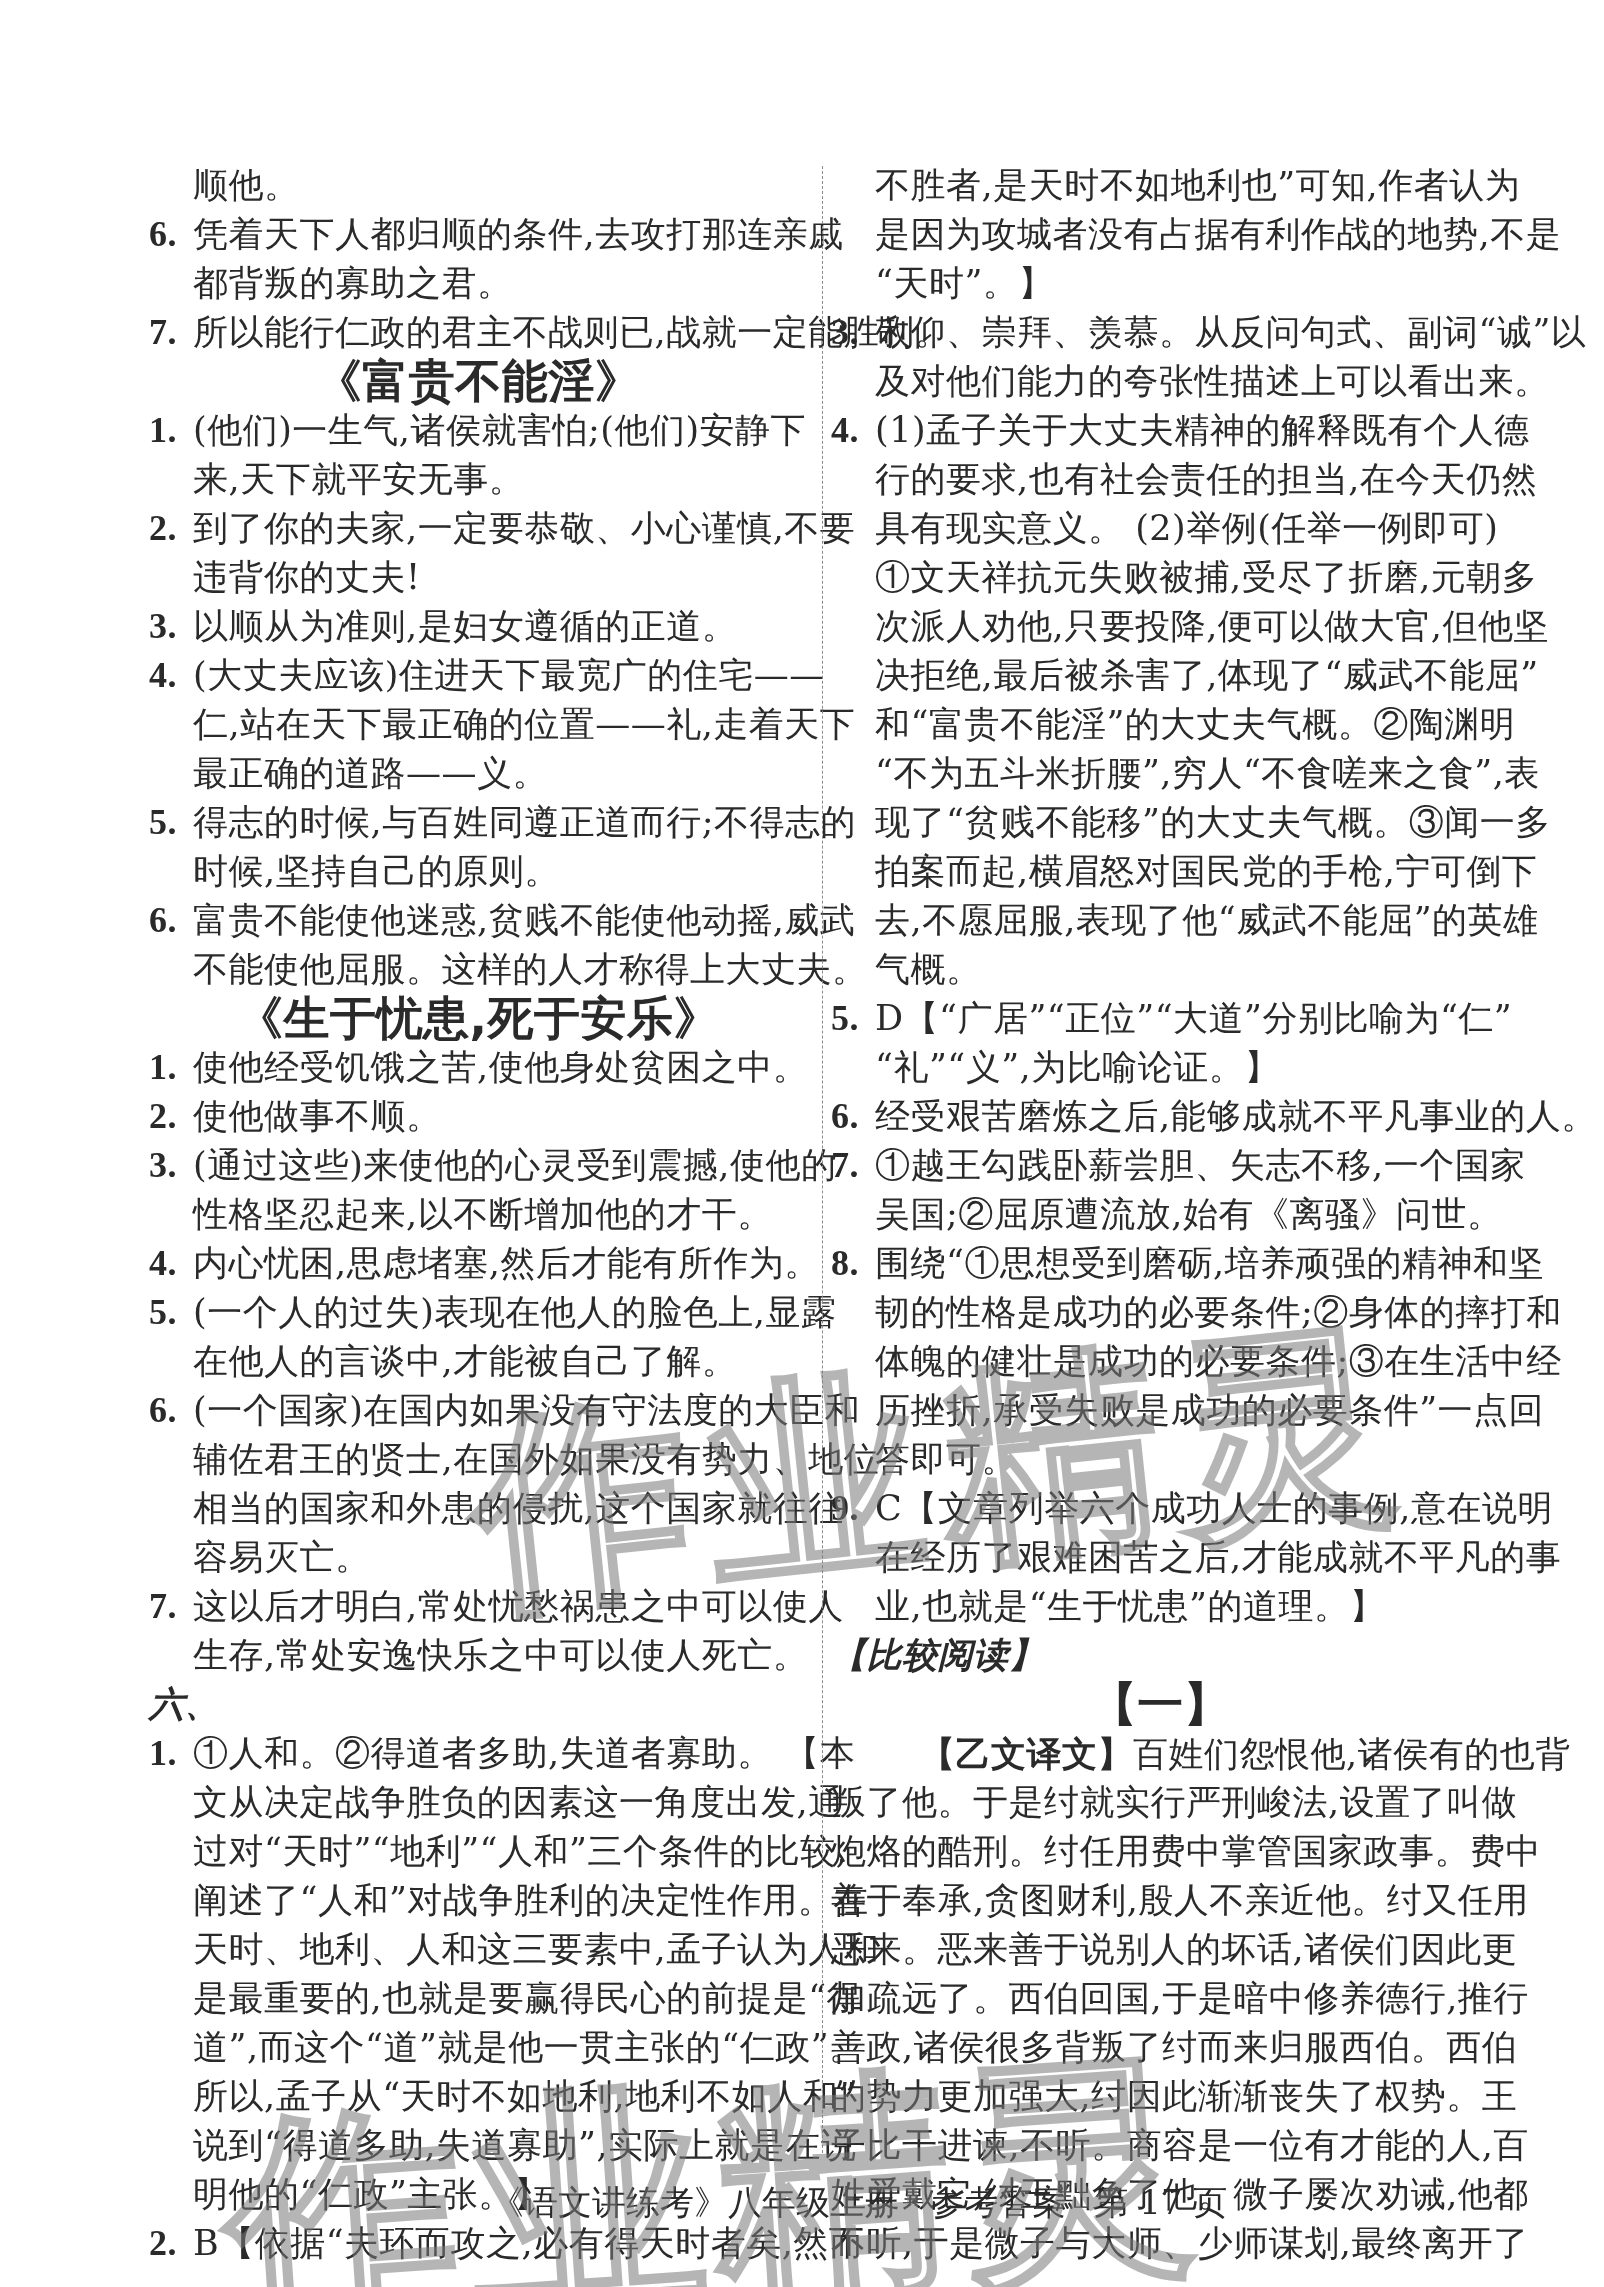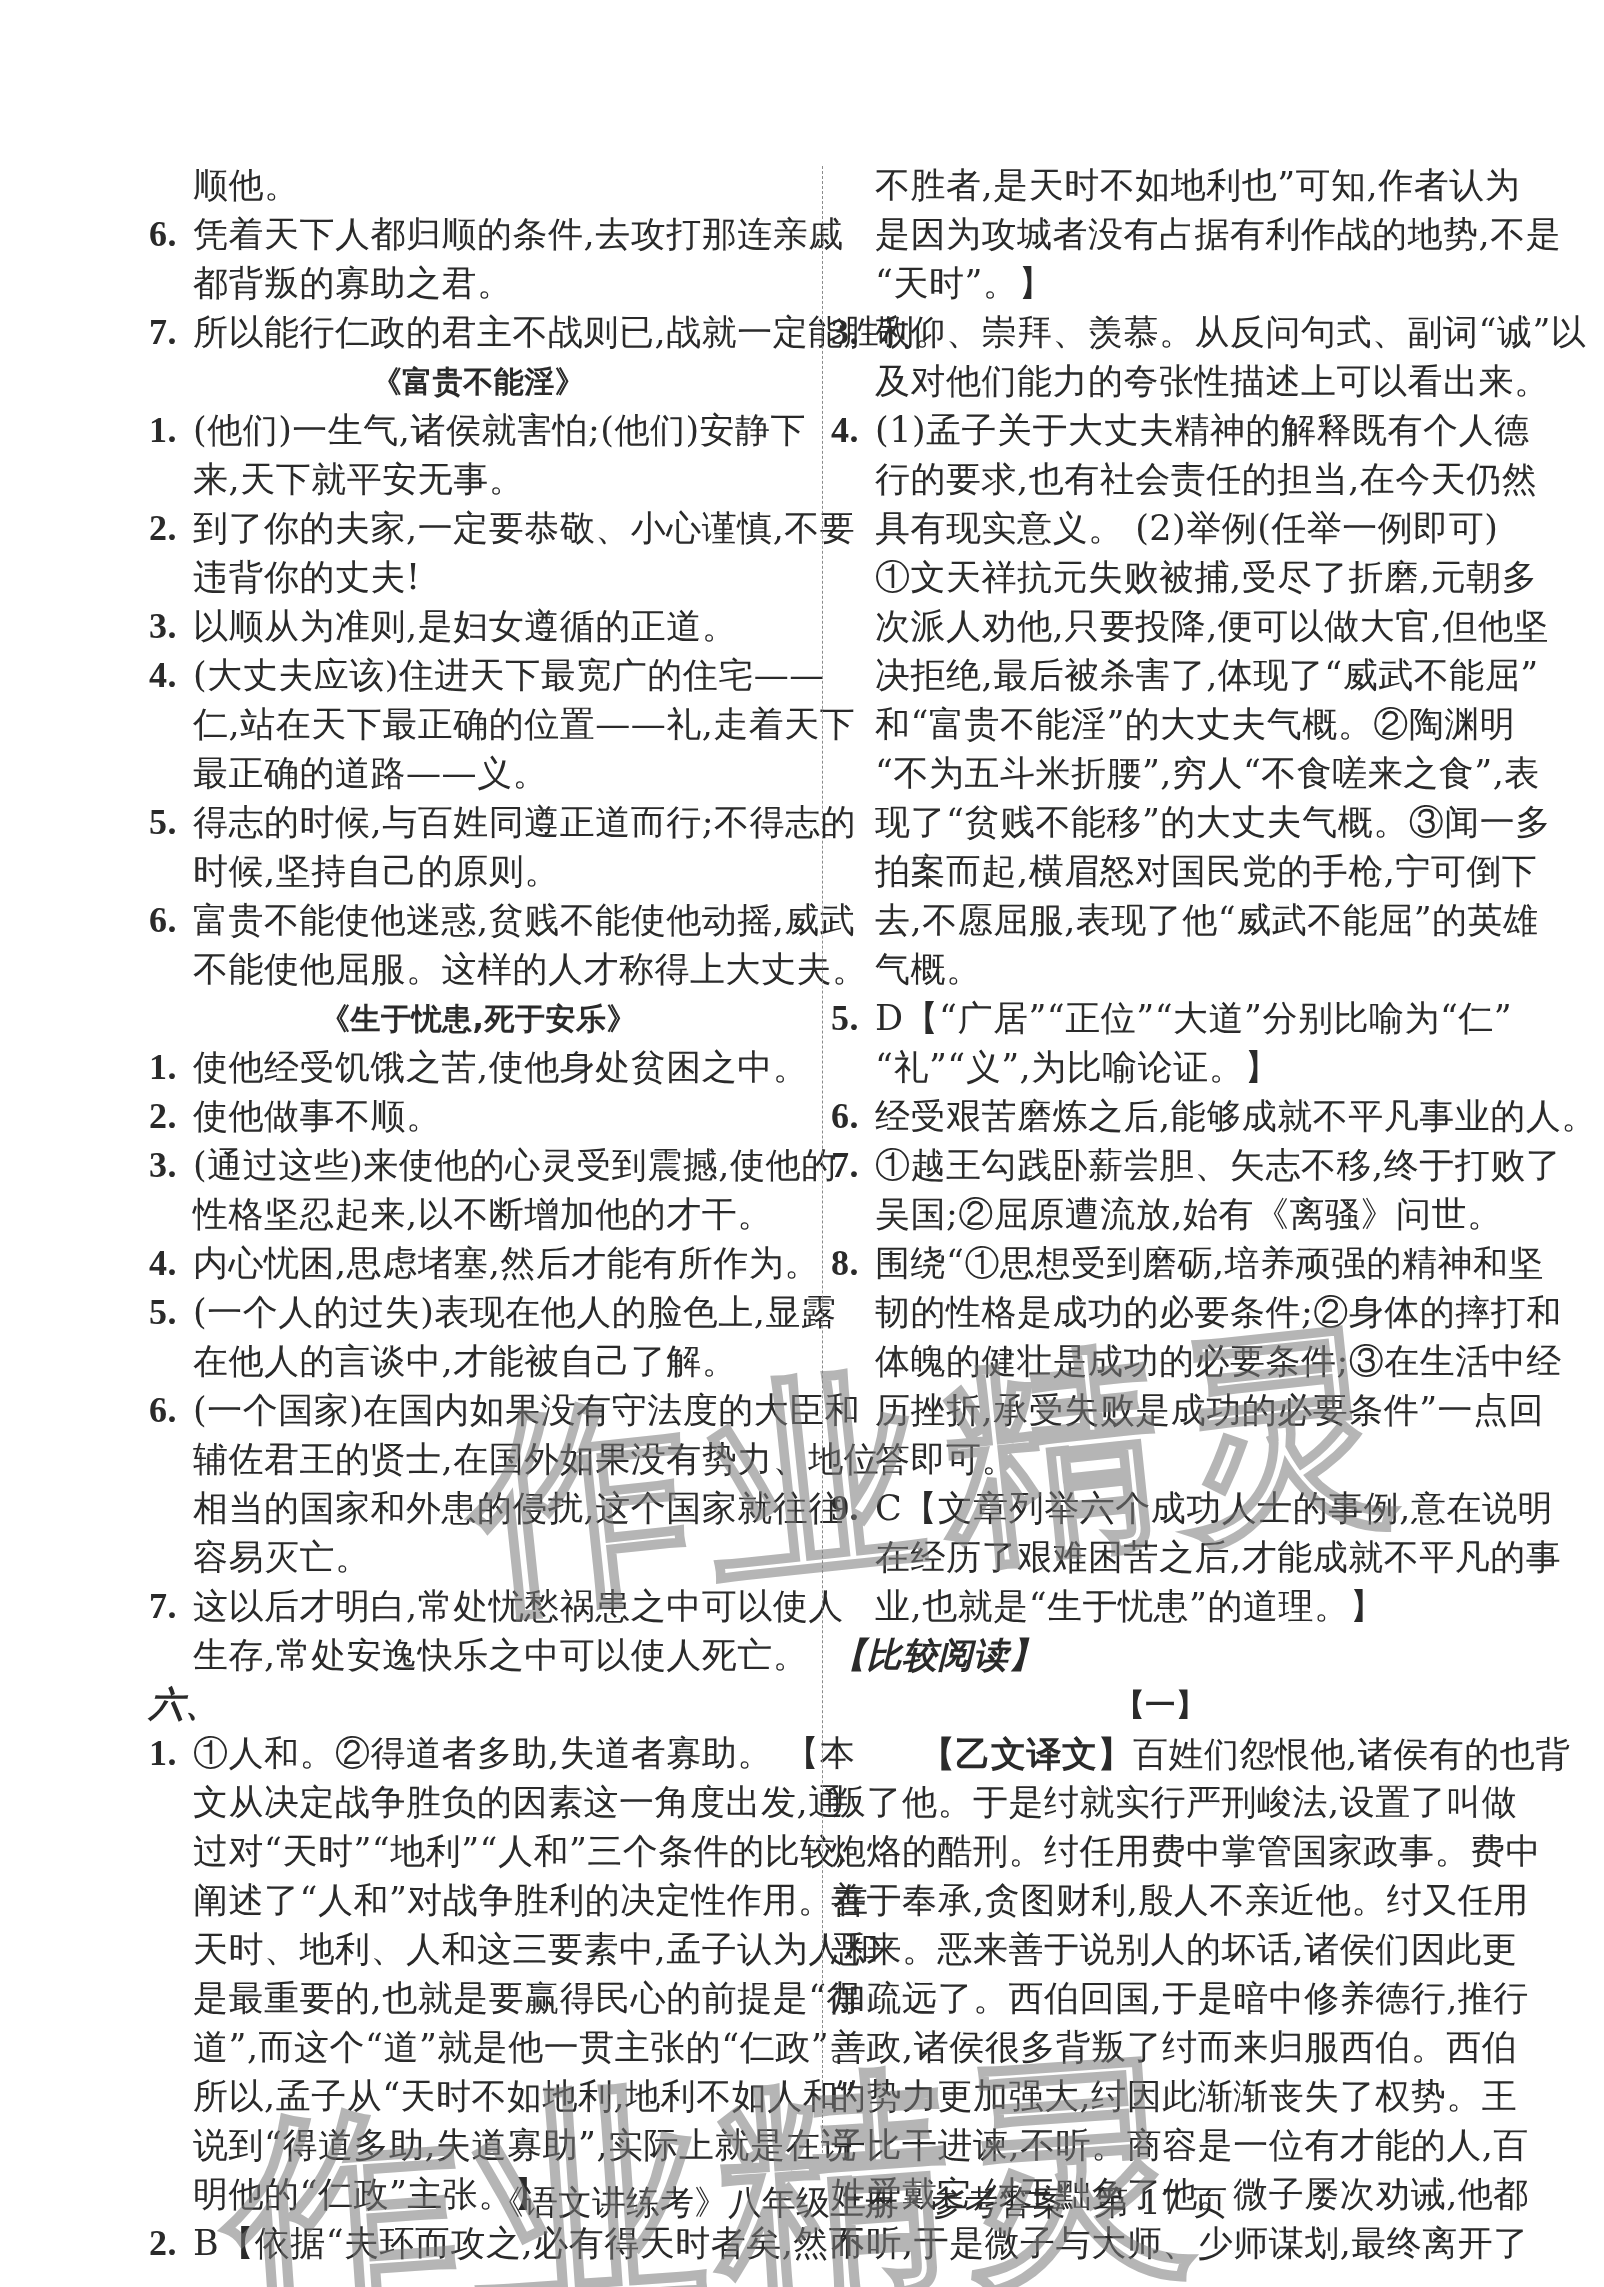--- a/index.html
+++ b/index.html
@@ -15,21 +15,21 @@
   .line {
     position: relative; height: 49px; line-height: 49px;
     font-size: 35px; white-space: nowrap; letter-spacing: 0.5px;
   }
   .item { padding-left: 44px; }
   .num {
     position: absolute; left: 0; top: 0; font-weight: bold;
     font-family: "Liberation Serif", "DejaVu Serif", serif; font-size: 36px;
   }
   .cont { padding-left: 44px; }
-  .heading { text-align: center; font-weight: bold; font-family: "DejaVu Sans", sans-serif; font-size: 30px; }
+  .heading { text-align: center; font-weight: bold; font-family: "DejaVu Sans", sans-serif; font-size: 46px; }
   .section { font-weight: bold; font-family: "DejaVu Sans", sans-serif; font-style: italic; }
   .explain { font-family: "DejaVu Serif", serif; }
   .tag { font-weight: bold; font-family: Liberation Sans, sans-serif; }
   .indent2 { padding-left: 89px; }
   .divider {
     position: absolute; left: 822px; top: 151px; height: 1987px; width: 0;
     border-left: 1.9px dashed #8a8a8a;
   }
   .footer {
     position: absolute; top: 2164px; left: 490px; font-size: 34px; line-height: 47px;
@@ -134,21 +134,21 @@
     <div class="line cont">现了“贫贱不能移”的大丈夫气概。③闻一多</div>
     <div class="line cont">拍案而起,横眉怒对国民党的手枪,宁可倒下</div>
     <div class="line cont">去,不愿屈服,表现了他“威武不能屈”的英雄</div>
     <div class="line cont">气概。</div>
 
     <div class="line item"><span class="num">5.</span><span class="explain">D【“广居”“正位”“大道”分别比喻为“仁”</span></div>
     <div class="line cont explain">“礼”“义”,为比喻论证。】</div>
 
     <div class="line item"><span class="num">6.</span><span>经受艰苦磨炼之后,能够成就不平凡事业的人。</span></div>
 
-    <div class="line item"><span class="num">7.</span><span>①越王勾践卧薪尝胆、矢志不移,终于打败了</span></div>
+    <div class="line item"><span class="num">7.</span><span>①越王勾践卧薪尝胆、矢志不移,一个国家</span></div>
     <div class="line cont">吴国;②屈原遭流放,始有《离骚》问世。</div>
 
     <div class="line item"><span class="num">8.</span><span>围绕“①思想受到磨砺,培养顽强的精神和坚</span></div>
     <div class="line cont">韧的性格是成功的必要条件;②身体的摔打和</div>
     <div class="line cont">体魄的健壮是成功的必要条件;③在生活中经</div>
     <div class="line cont">历挫折,承受失败是成功的必要条件”一点回</div>
     <div class="line cont">答即可。</div>
 
     <div class="line item"><span class="num">9.</span><span class="explain">C【文章列举六个成功人士的事例,意在说明</span></div>
     <div class="line cont explain">在经历了艰难困苦之后,才能成就不平凡的事</div>

